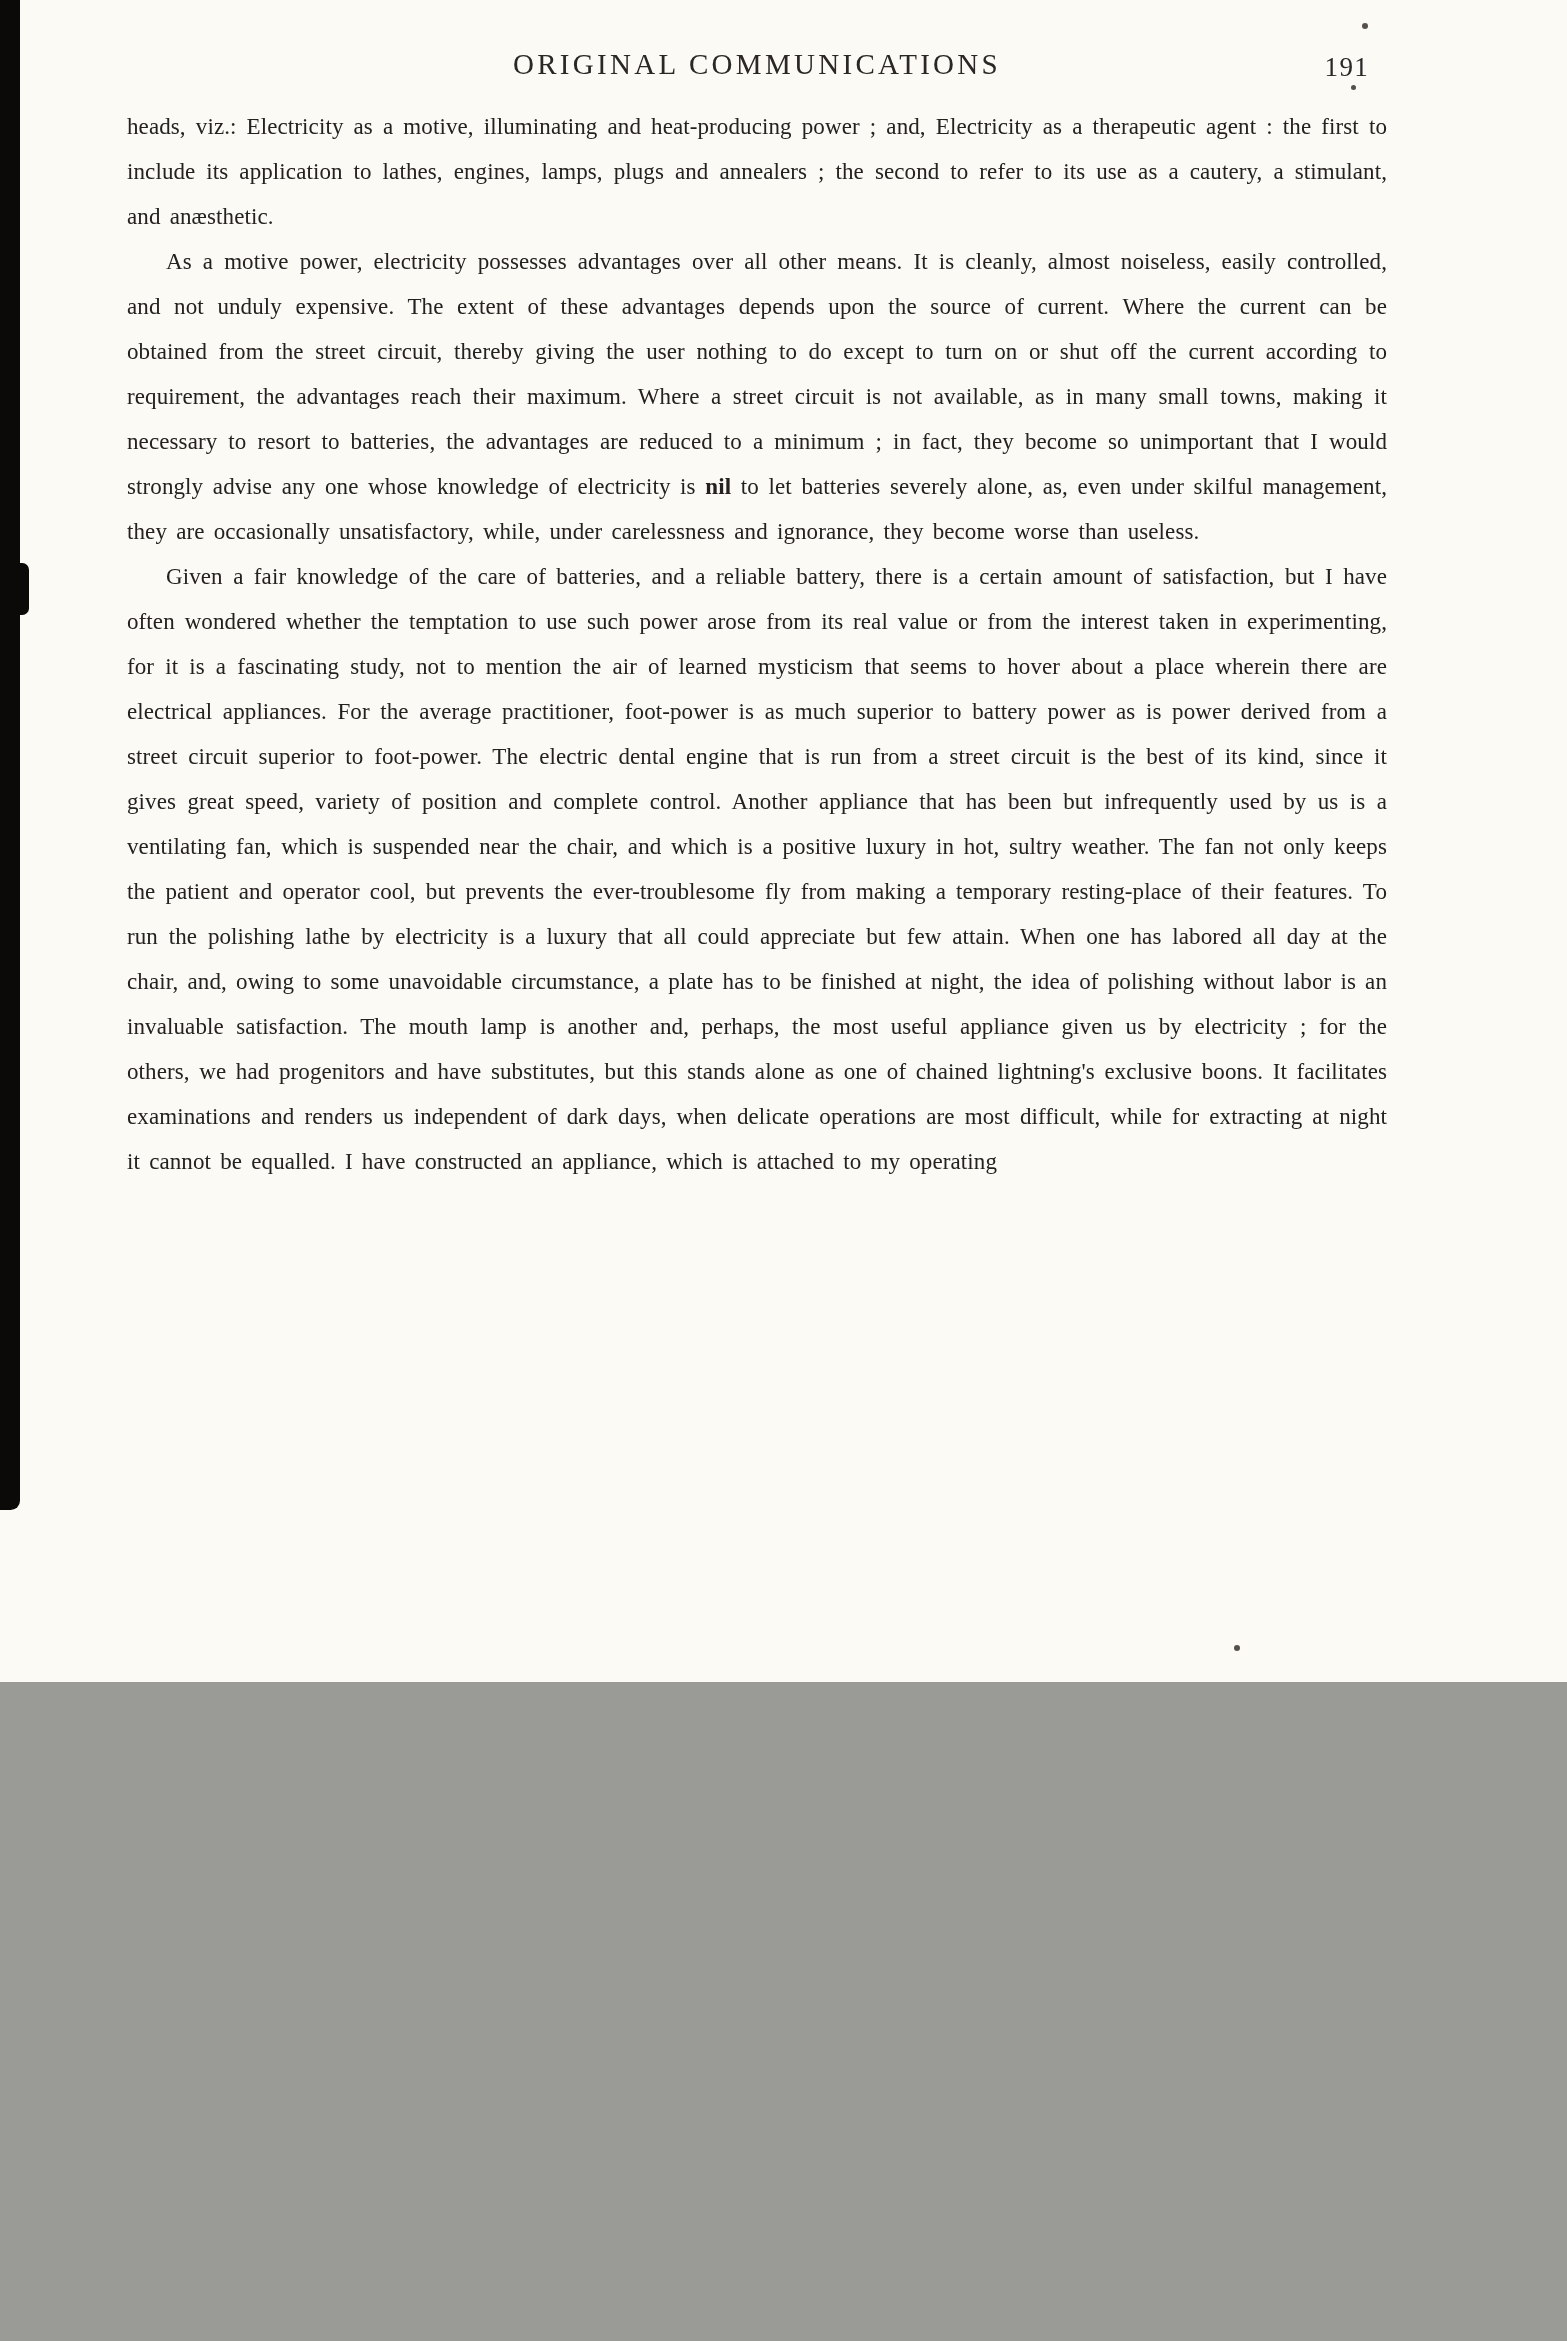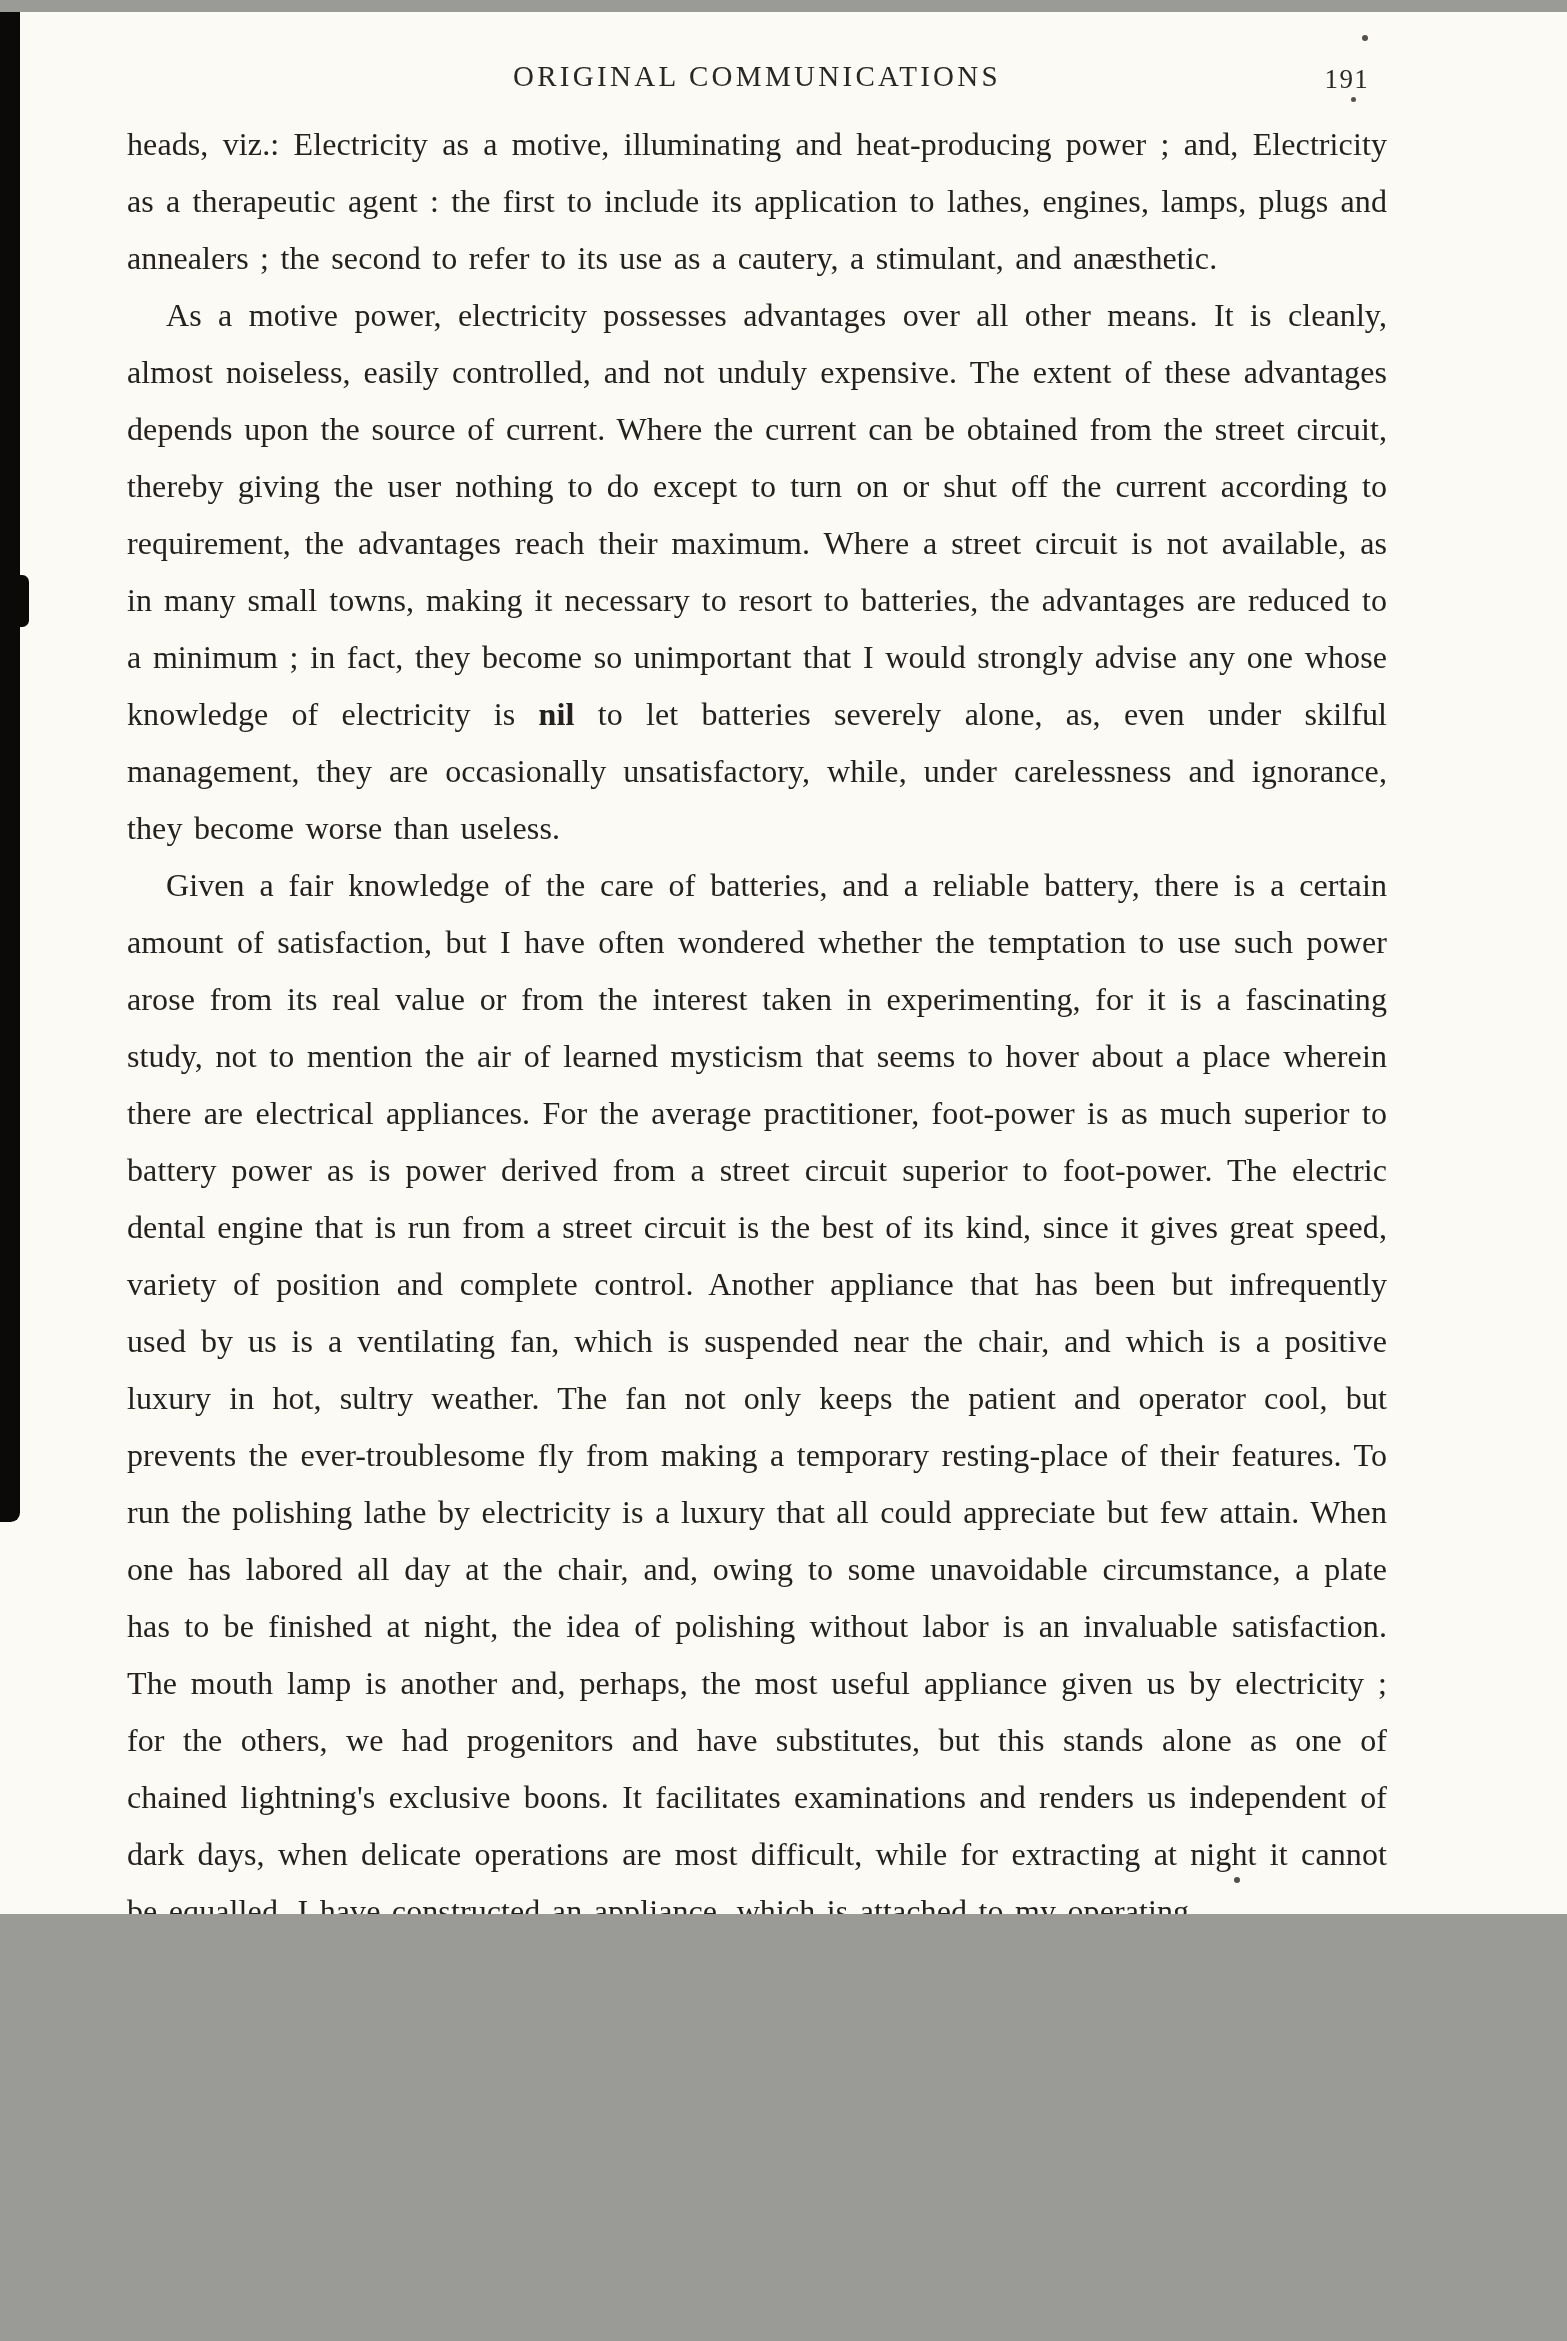--- a/index.html
+++ b/index.html
@@ -9,22 +9,22 @@
   }
   *{ box-sizing:border-box; }
   html,body{ margin:0; padding:0; }
   body{
     background:#9a9a96;
     font-family:"Liberation Serif", serif;
   }
   .page{
     position:relative;
     width:1568px;
-    height:1902px;
-    margin:12px auto;
+    height:1682px;
+    margin:0 auto;
     background:var(--paper);
     color:var(--ink);
     overflow:hidden;
   }
   
   .binding-bar{
     position:absolute;
     left:0; top:0;
     width:20px;
     height:1510px;
@@ -53,22 +53,22 @@
   }
   .page-number{
     position:absolute;
     right:18px;
     top:4px;
     font-size:27px;
     letter-spacing:1.3px;
   }
   .page-body{
     margin:23px 181px 0 127px;
-    font-size:32px;
-    line-height:57px;
+    font-size:23px;
+    line-height:45px;
     text-align:justify;
     letter-spacing:0.1px;
     word-spacing:3.3px;
     color:var(--ink);
   }
   .para{
     margin:0;
     padding:0;
   }
   .para.indent{

